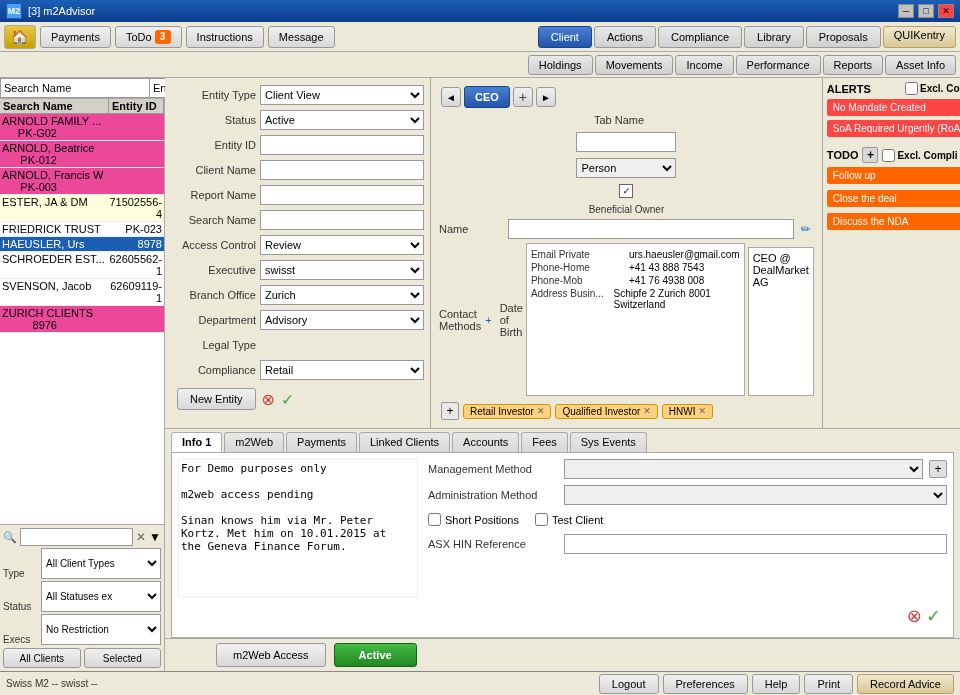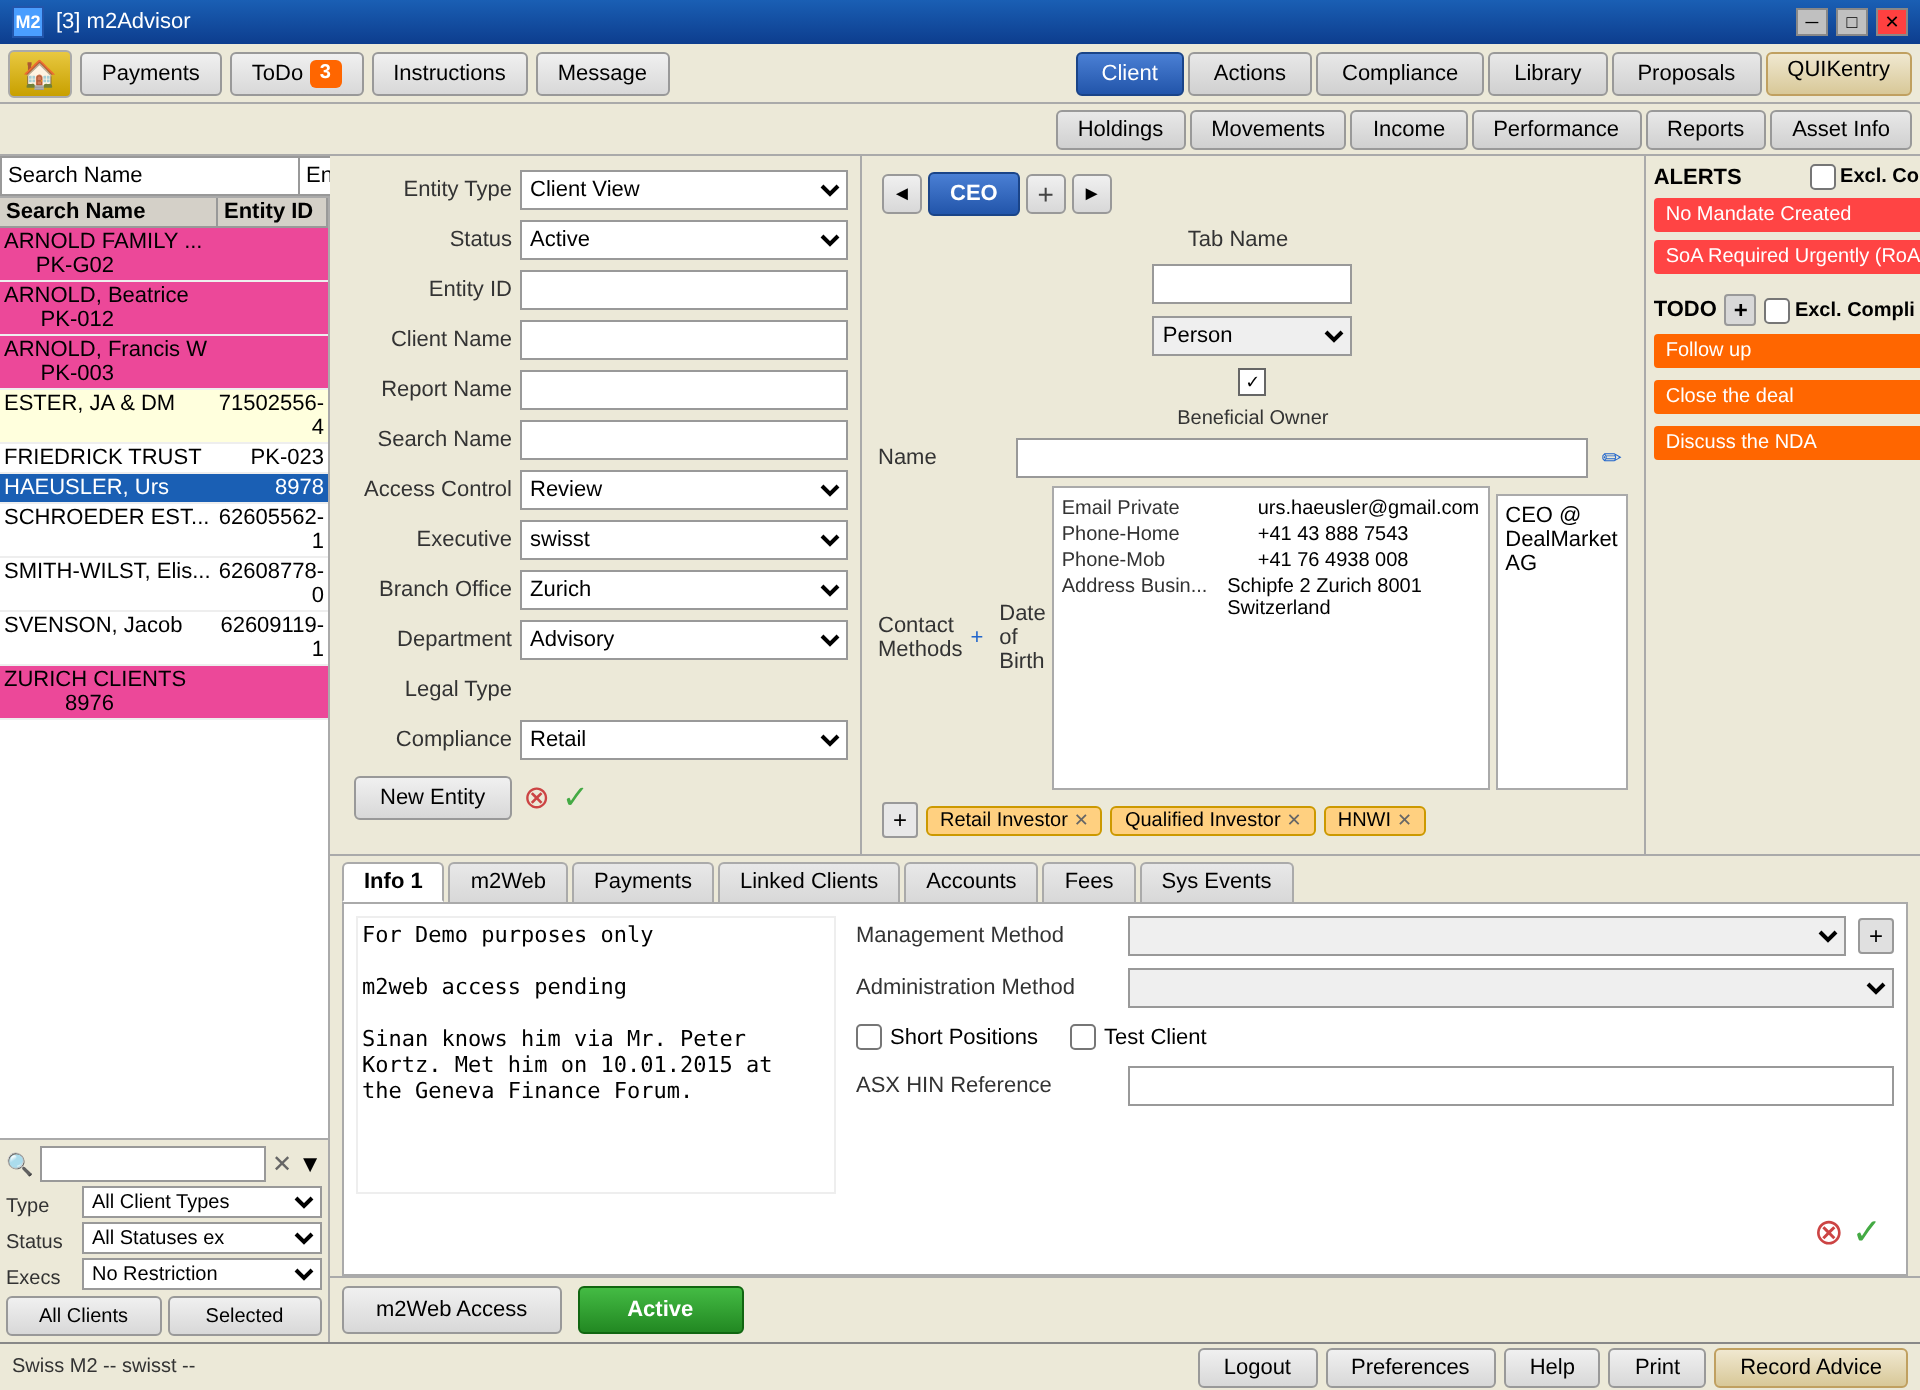--- a/index.html
+++ b/index.html
@@ -181,21 +181,21 @@
     .filter-row {
       display: flex;
       align-items: flex-end;
       gap: 3px;
       margin-bottom: 2px;
     }
     .filter-label { font-size: 10px; width: 35px; color: #333; }
     .filter-select {
       flex: 1;
       font-size: 10px;
-      height: 16px;
+      height: 31px;
       border: 1px solid #999;
       background: white;
     }
     .filter-btns {
       display: flex;
       gap: 3px;
       margin-top: 3px;
     }
     .filter-btn {
       flex: 1;
@@ -556,20 +556,21 @@
       gap: 8px;
     }
     .action-btn {
       background: linear-gradient(to bottom, #f0f0f0, #d8d8d8);
       border: 1px solid #999;
       border-radius: 3px;
       padding: 3px 16px;
       height: 24px;
       cursor: pointer;
       font-size: 11px;
+      margin-left: 45px;
     }
     .active-status-btn {
       background: linear-gradient(to bottom, #44bb44, #228822);
       border: 1px solid #116611;
       border-radius: 3px;
       padding: 3px 24px;
       height: 24px;
       cursor: pointer;
       font-size: 11px;
       color: white;
@@ -705,24 +706,20 @@
           <span class="client-name">FRIEDRICK TRUST</span>
           <span class="client-id">PK-023</span>
         </div>
         <div class="client-row selected">
           <span class="client-name">HAEUSLER, Urs</span>
           <span class="client-id">8978</span>
         </div>
         <div class="client-row">
           <span class="client-name">SCHROEDER EST...</span>
           <span class="client-id">62605562-1</span>
-        </div>
-        <div class="client-row">
-          <span class="client-name">SMITH-WILST, Elis...</span>
-          <span class="client-id">62608778-0</span>
         </div>
         <div class="client-row">
           <span class="client-name">SVENSON, Jacob</span>
           <span class="client-id">62609119-1</span>
         </div>
         <div class="client-row highlight">
           <span class="client-name">ZURICH CLIENTS</span>
           <span class="client-id">8976</span>
         </div>
       </div>

